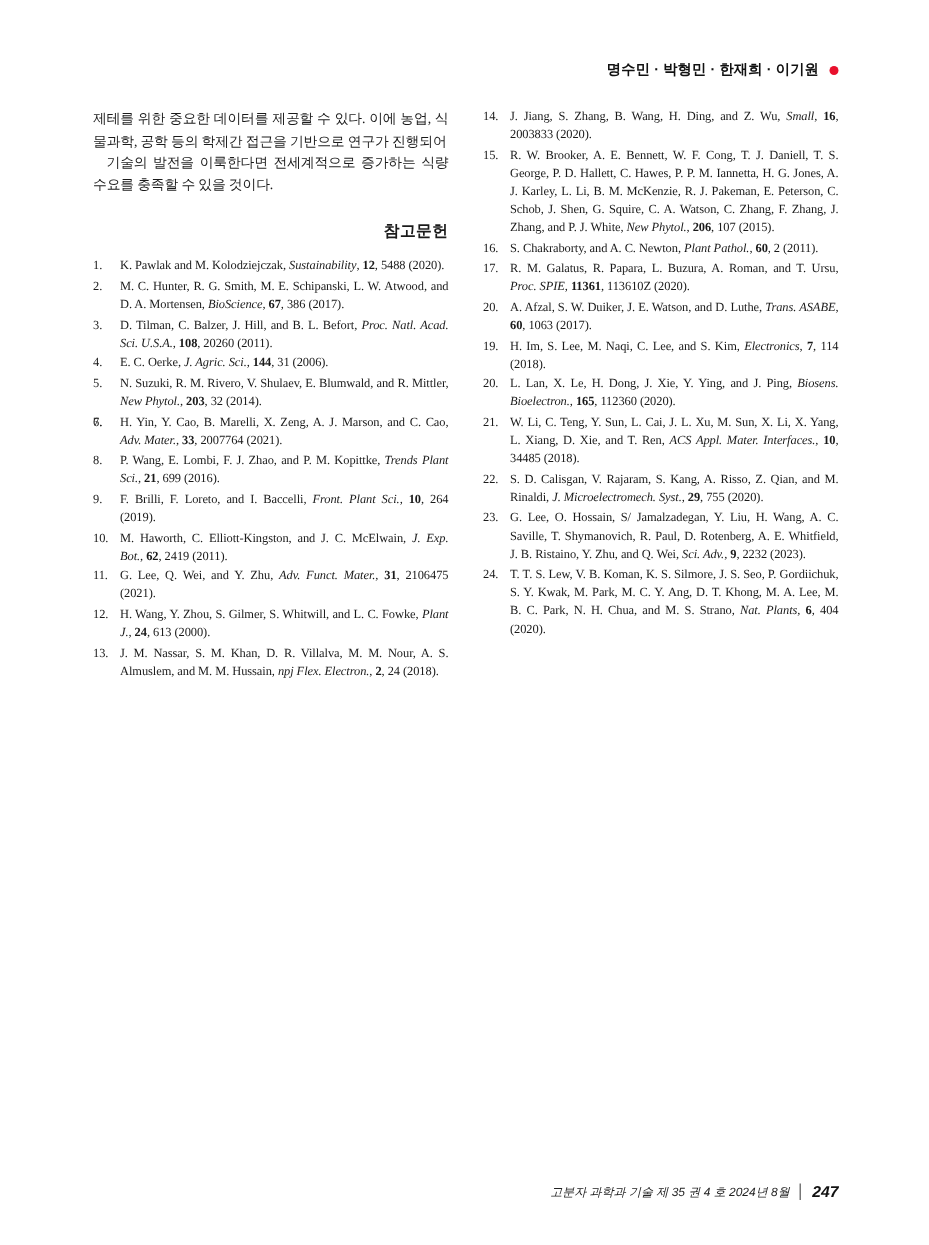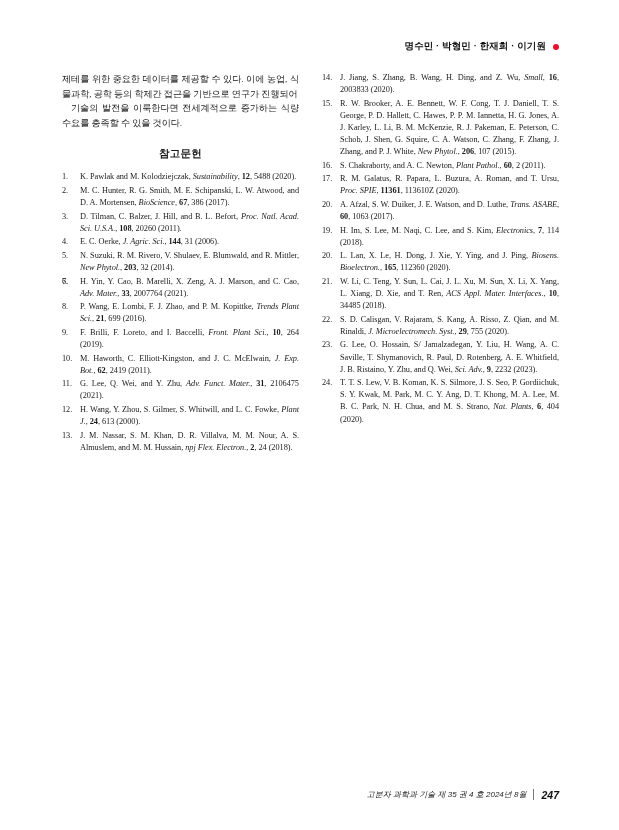--- a/index.html
+++ b/index.html
@@ -63,21 +63,21 @@
     line-height: 14.6px;
     text-align: justify;
     text-justify: inter-character;
     margin: 0;
     letter-spacing: -0.1px;
   }
   .intro-par + .intro-par { margin-top: 0; }
   .indent { text-indent: 9px; }
 
   .section-title {
-    text-align: center;
+    text-align: right;
     font-family: "Liberation Sans", sans-serif;
     font-weight: bold;
     font-size: 10.5px;
     margin: 17px 0 10px 0;
     letter-spacing: 0.3px;
   }
   
   ol.refs {
     list-style: none;
     margin: 0;

